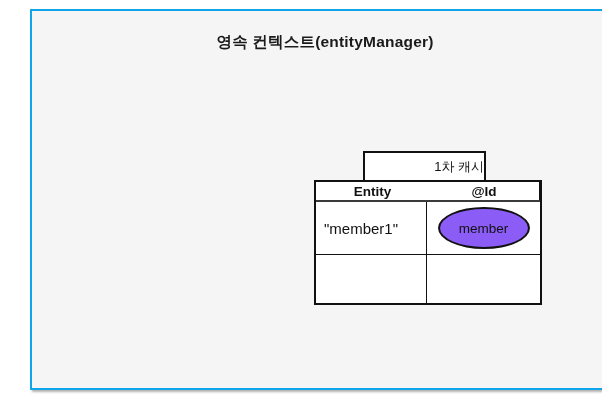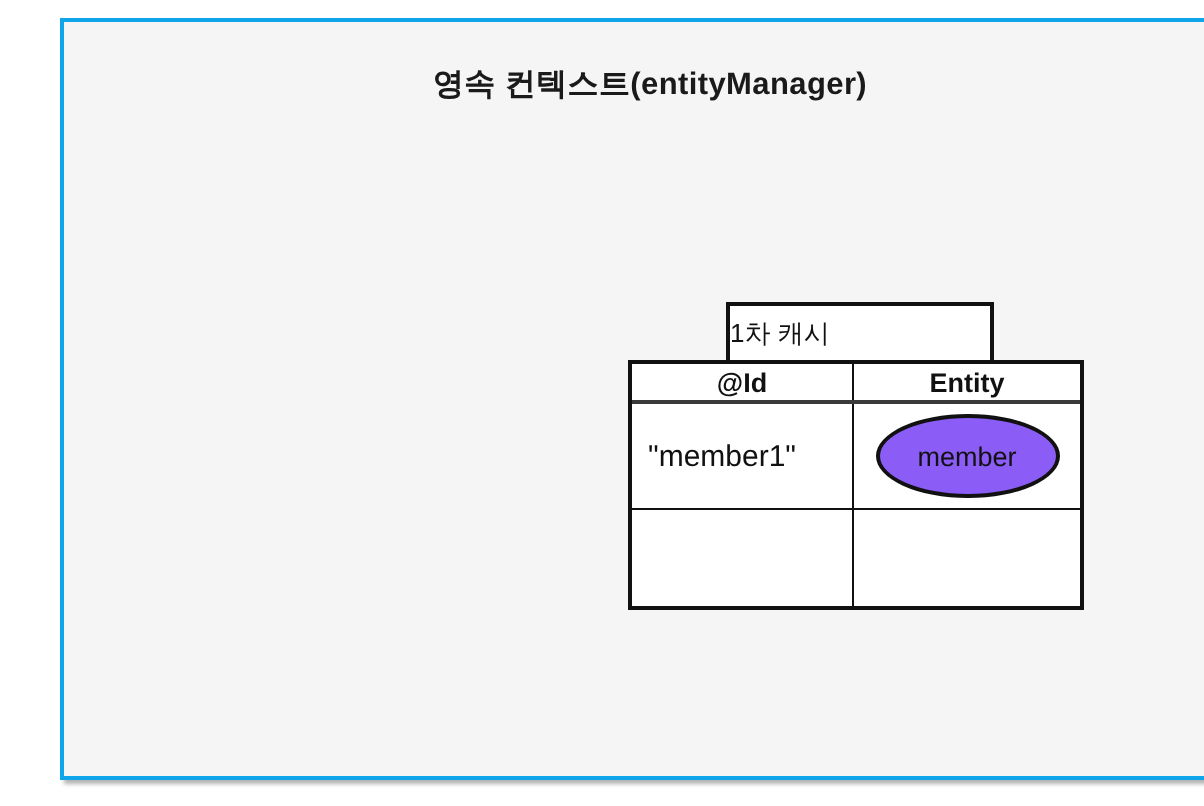--- a/index.html
+++ b/index.html
@@ -37,28 +37,28 @@
     font-size: 15.5px;
     font-weight: bold;
     color: #1a1a1a;
     letter-spacing: 0.2px;
   }
   
   .cache-label-box {
     position: absolute;
     left: 331px;
     top: 140px;
-    width: 134px;
+    width: 123px;
     height: 31px;
     box-sizing: border-box;
     border: 2px solid #111111;
     background: #ffffff;
     display: flex;
     align-items: center;
-    justify-content: flex-start;
+    justify-content: flex-end;
     font-size: 13px;
     color: #111111;
   }
   
   .cache-table {
     position: absolute;
     left: 282px;
     top: 169px;
     width: 228px;
     height: 125px;
@@ -130,22 +130,22 @@
 
     <div class="frame-title">영속 컨텍스트(entityManager)</div>
 
     <div class="cache-label-box">
       <span>1차 캐시</span>
     </div>
 
     <div class="cache-table">
 
       <div class="t-row t-header">
+        <div class="t-cell col-entity">Entity</div>
         <div class="t-cell col-id">@Id</div>
-        <div class="t-cell col-entity">Entity</div>
       </div>
 
       <div class="t-row t-body1">
         <div class="t-cell col-id">
           <span class="id-value">"member1"</span>
         </div>
         <div class="t-cell col-entity">
           <div class="entity-ellipse">
             <span>member</span>
           </div>

